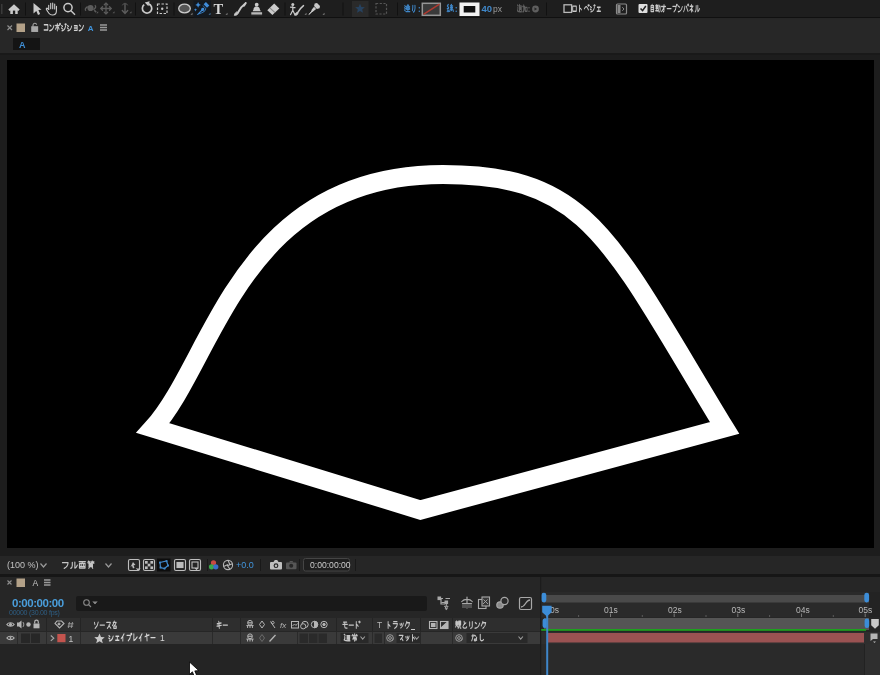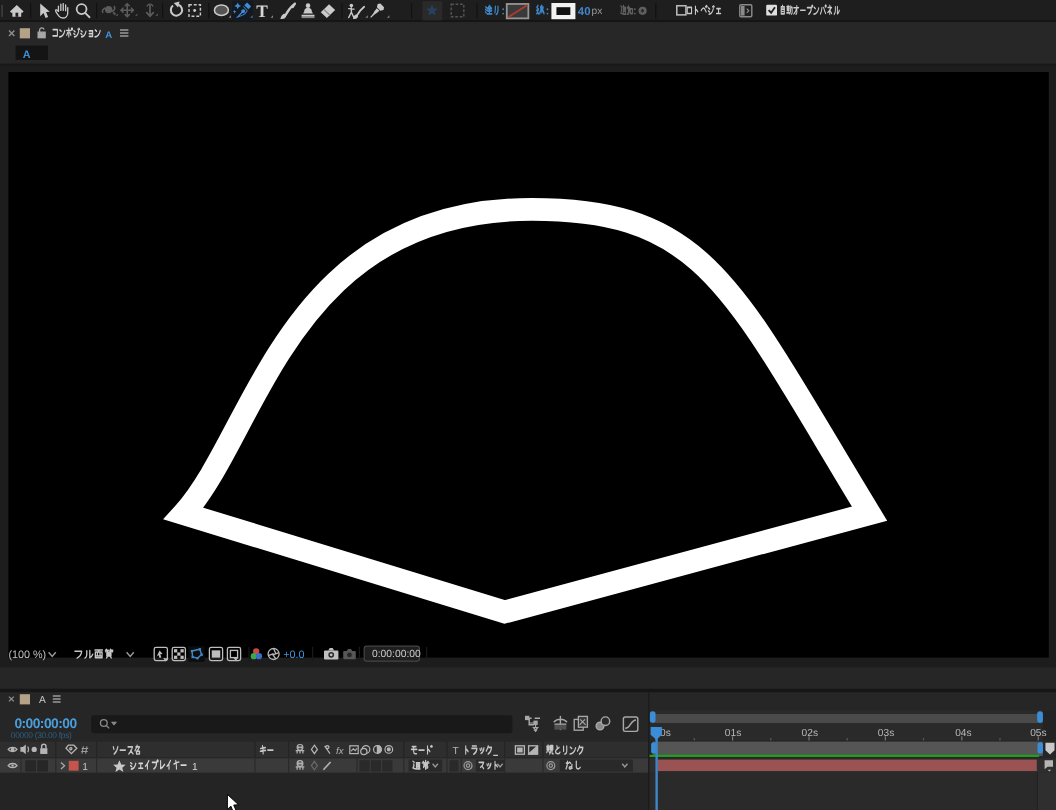--- a/index.html
+++ b/index.html
@@ -260,21 +260,21 @@
   <div class="abs" style="left:0;top:53px;width:880px;height:2px;background:#191919;"></div>
 
   <div class="abs" style="left:0;top:55px;width:880px;height:501px;background:#1d1d1d;"></div>
   <div class="abs" style="left:7px;top:60px;width:867px;height:488px;background:#000;"></div>
 
   <svg class="abs" style="left:0;top:0;" width="880" height="560" viewBox="0 0 880 560">
     <path d="M 153 428 C 214.6 360.1 240.0 174.5 443 174.5 C 590 174.5 610 240 724.6 428 L 420.5 510 Z" fill="none" stroke="#ffffff" stroke-width="19" stroke-miterlimit="10"></path>
   </svg>
 
   <div class="abs" style="left:0;top:556px;width:880px;height:18px;background:#262626;"></div>
-  <div class="abs" id="viewerbar" style="left:0;top:536px;width:880px;height:18px;text-align:right;">
+  <div class="abs" id="viewerbar" style="left:0;top:556px;width:880px;height:18px;text-align:right;">
   <svg width="440" height="18" viewBox="0 0 440 18" fill="none">
 
     <text x="7" y="12.2" font-family="Liberation Sans" font-size="9" fill="#c0c0c0">(100 %)</text>
     <path d="M40.5 7.5 l3 3.5 3 -3.5" stroke="#9a9a9a" stroke-width="1.2"></path>
 
     <g transform="translate(61,4.2) scale(0.85,0.92)" stroke="#c6c6c6" stroke-width="1.3" stroke-linecap="round" stroke-linejoin="round">
       <use href="#g_fu"></use>
           <use href="#g_ru" x="10"></use>
           <use href="#g_gak" x="20"></use>
           <use href="#g_shitsu" x="30"></use>

